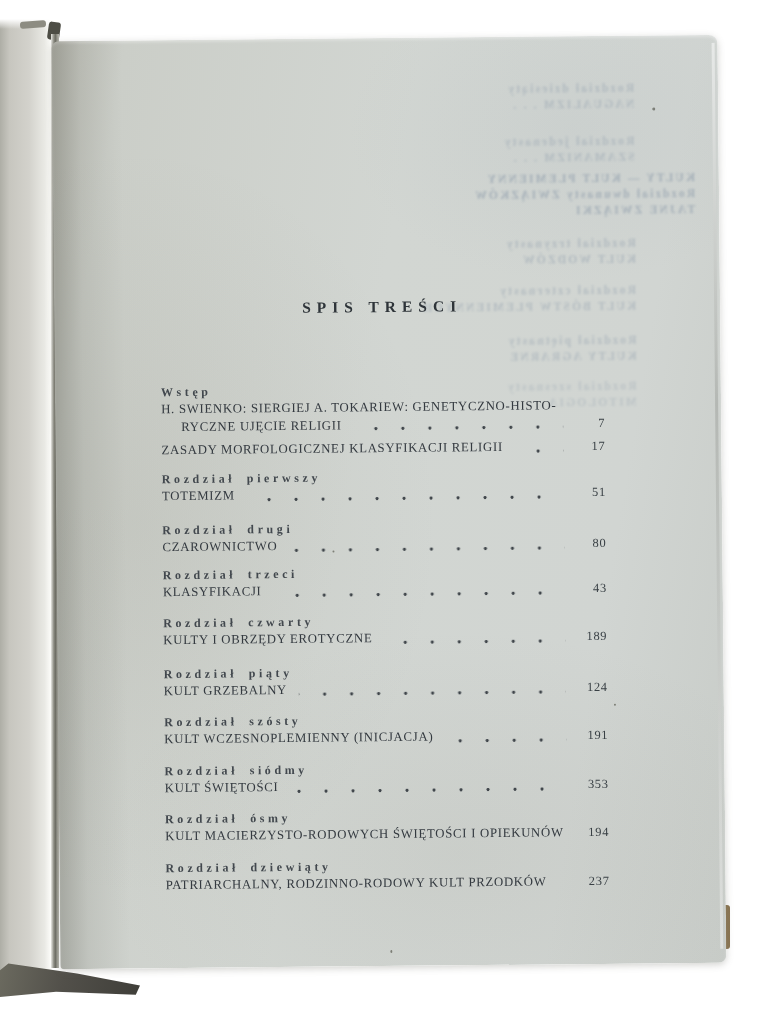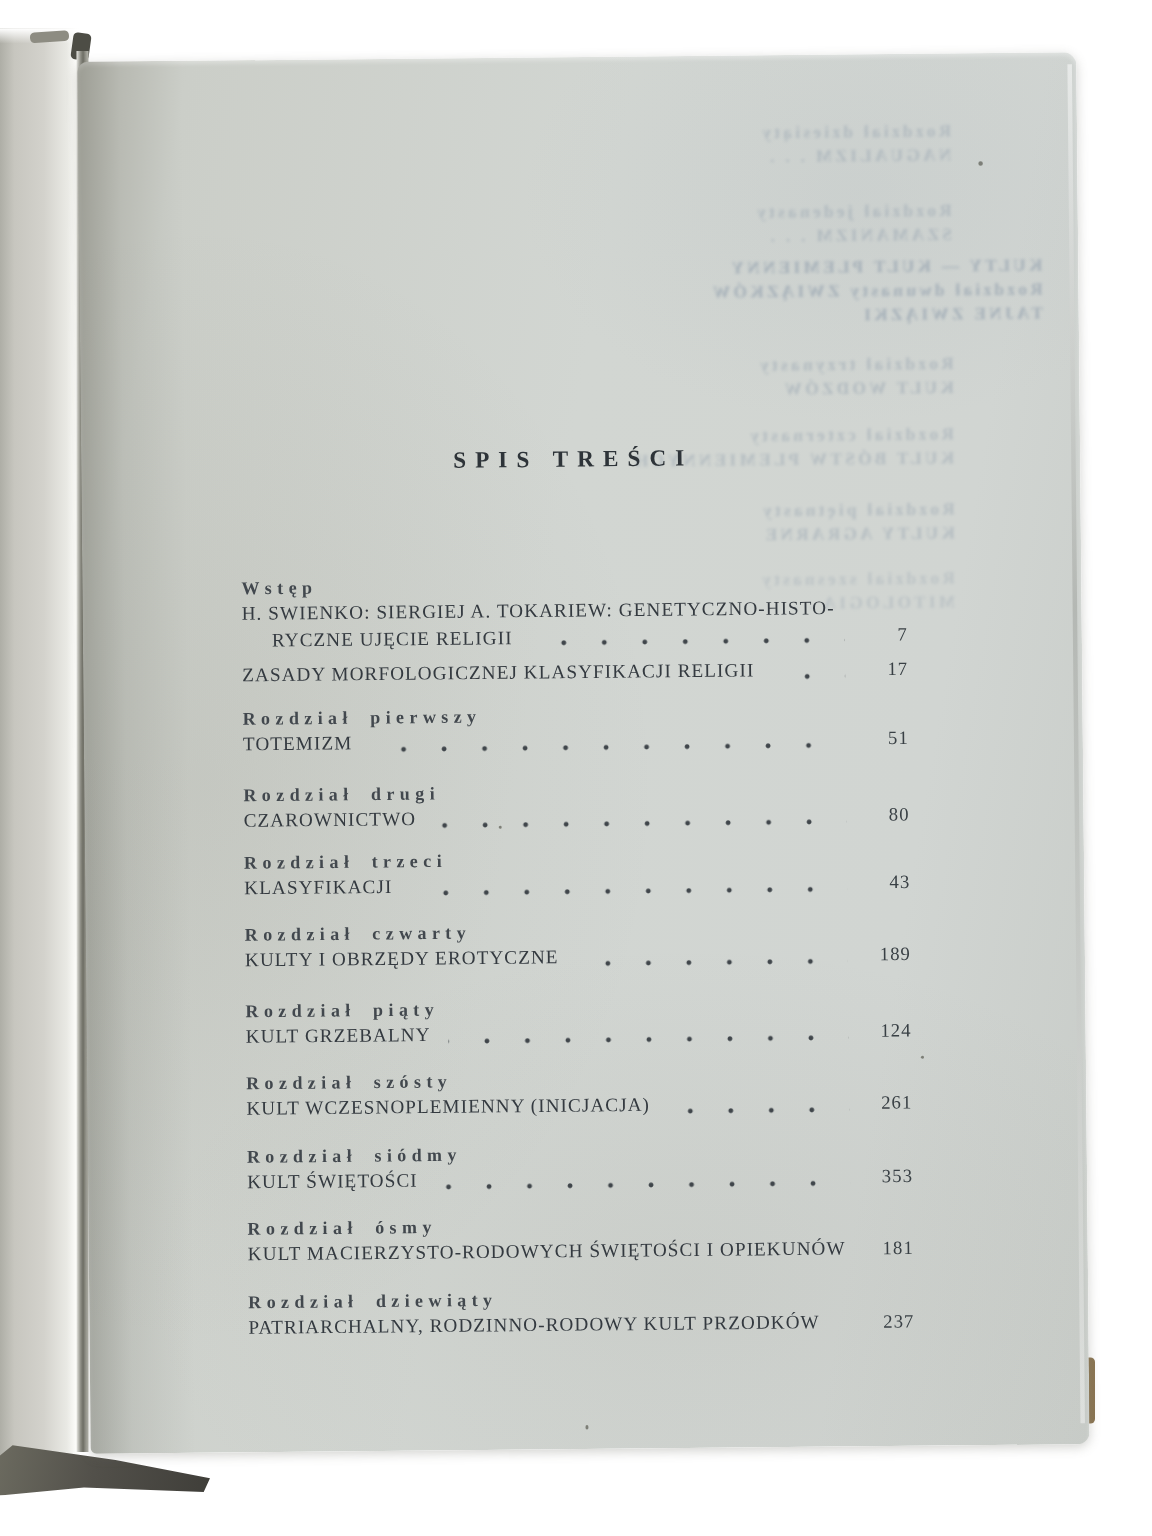--- a/index.html
+++ b/index.html
@@ -210,37 +210,37 @@
               <span class="t">KULT GRZEBALNY</span>
               <span class="dots"></span>
               <span class="pagenum">124</span>
             </div>
           </div>
           <div class="toc-group" style="top: 674px;">
             <div class="toc-heading">Rozdział szósty</div>
             <div class="toc-line">
               <span class="t">KULT WCZESNOPLEMIENNY (INICJACJA)</span>
               <span class="dots"></span>
-              <span class="pagenum">261</span>
+              <span class="pagenum">191</span>
             </div>
           </div>
           <div class="toc-group" style="top: 723px;">
             <div class="toc-heading">Rozdział siódmy</div>
             <div class="toc-line">
               <span class="t">KULT ŚWIĘTOŚCI</span>
               <span class="dots"></span>
               <span class="pagenum">353</span>
             </div>
           </div>
           <div class="toc-group" style="top: 771px;">
             <div class="toc-heading">Rozdział ósmy</div>
             <div class="toc-line">
               <span class="t">KULT MACIERZYSTO-RODOWYCH ŚWIĘTOŚCI I OPIEKUNÓW</span>
               <span class="dots"></span>
-              <span class="pagenum">181</span>
+              <span class="pagenum">194</span>
             </div>
           </div>
           <div class="toc-group" style="top: 820px;">
             <div class="toc-heading">Rozdział dziewiąty</div>
             <div class="toc-line">
               <span class="t">PATRIARCHALNY, RODZINNO-RODOWY KULT PRZODKÓW</span>
               <span class="dots"></span>
               <span class="pagenum">237</span>
             </div>
           </div>

